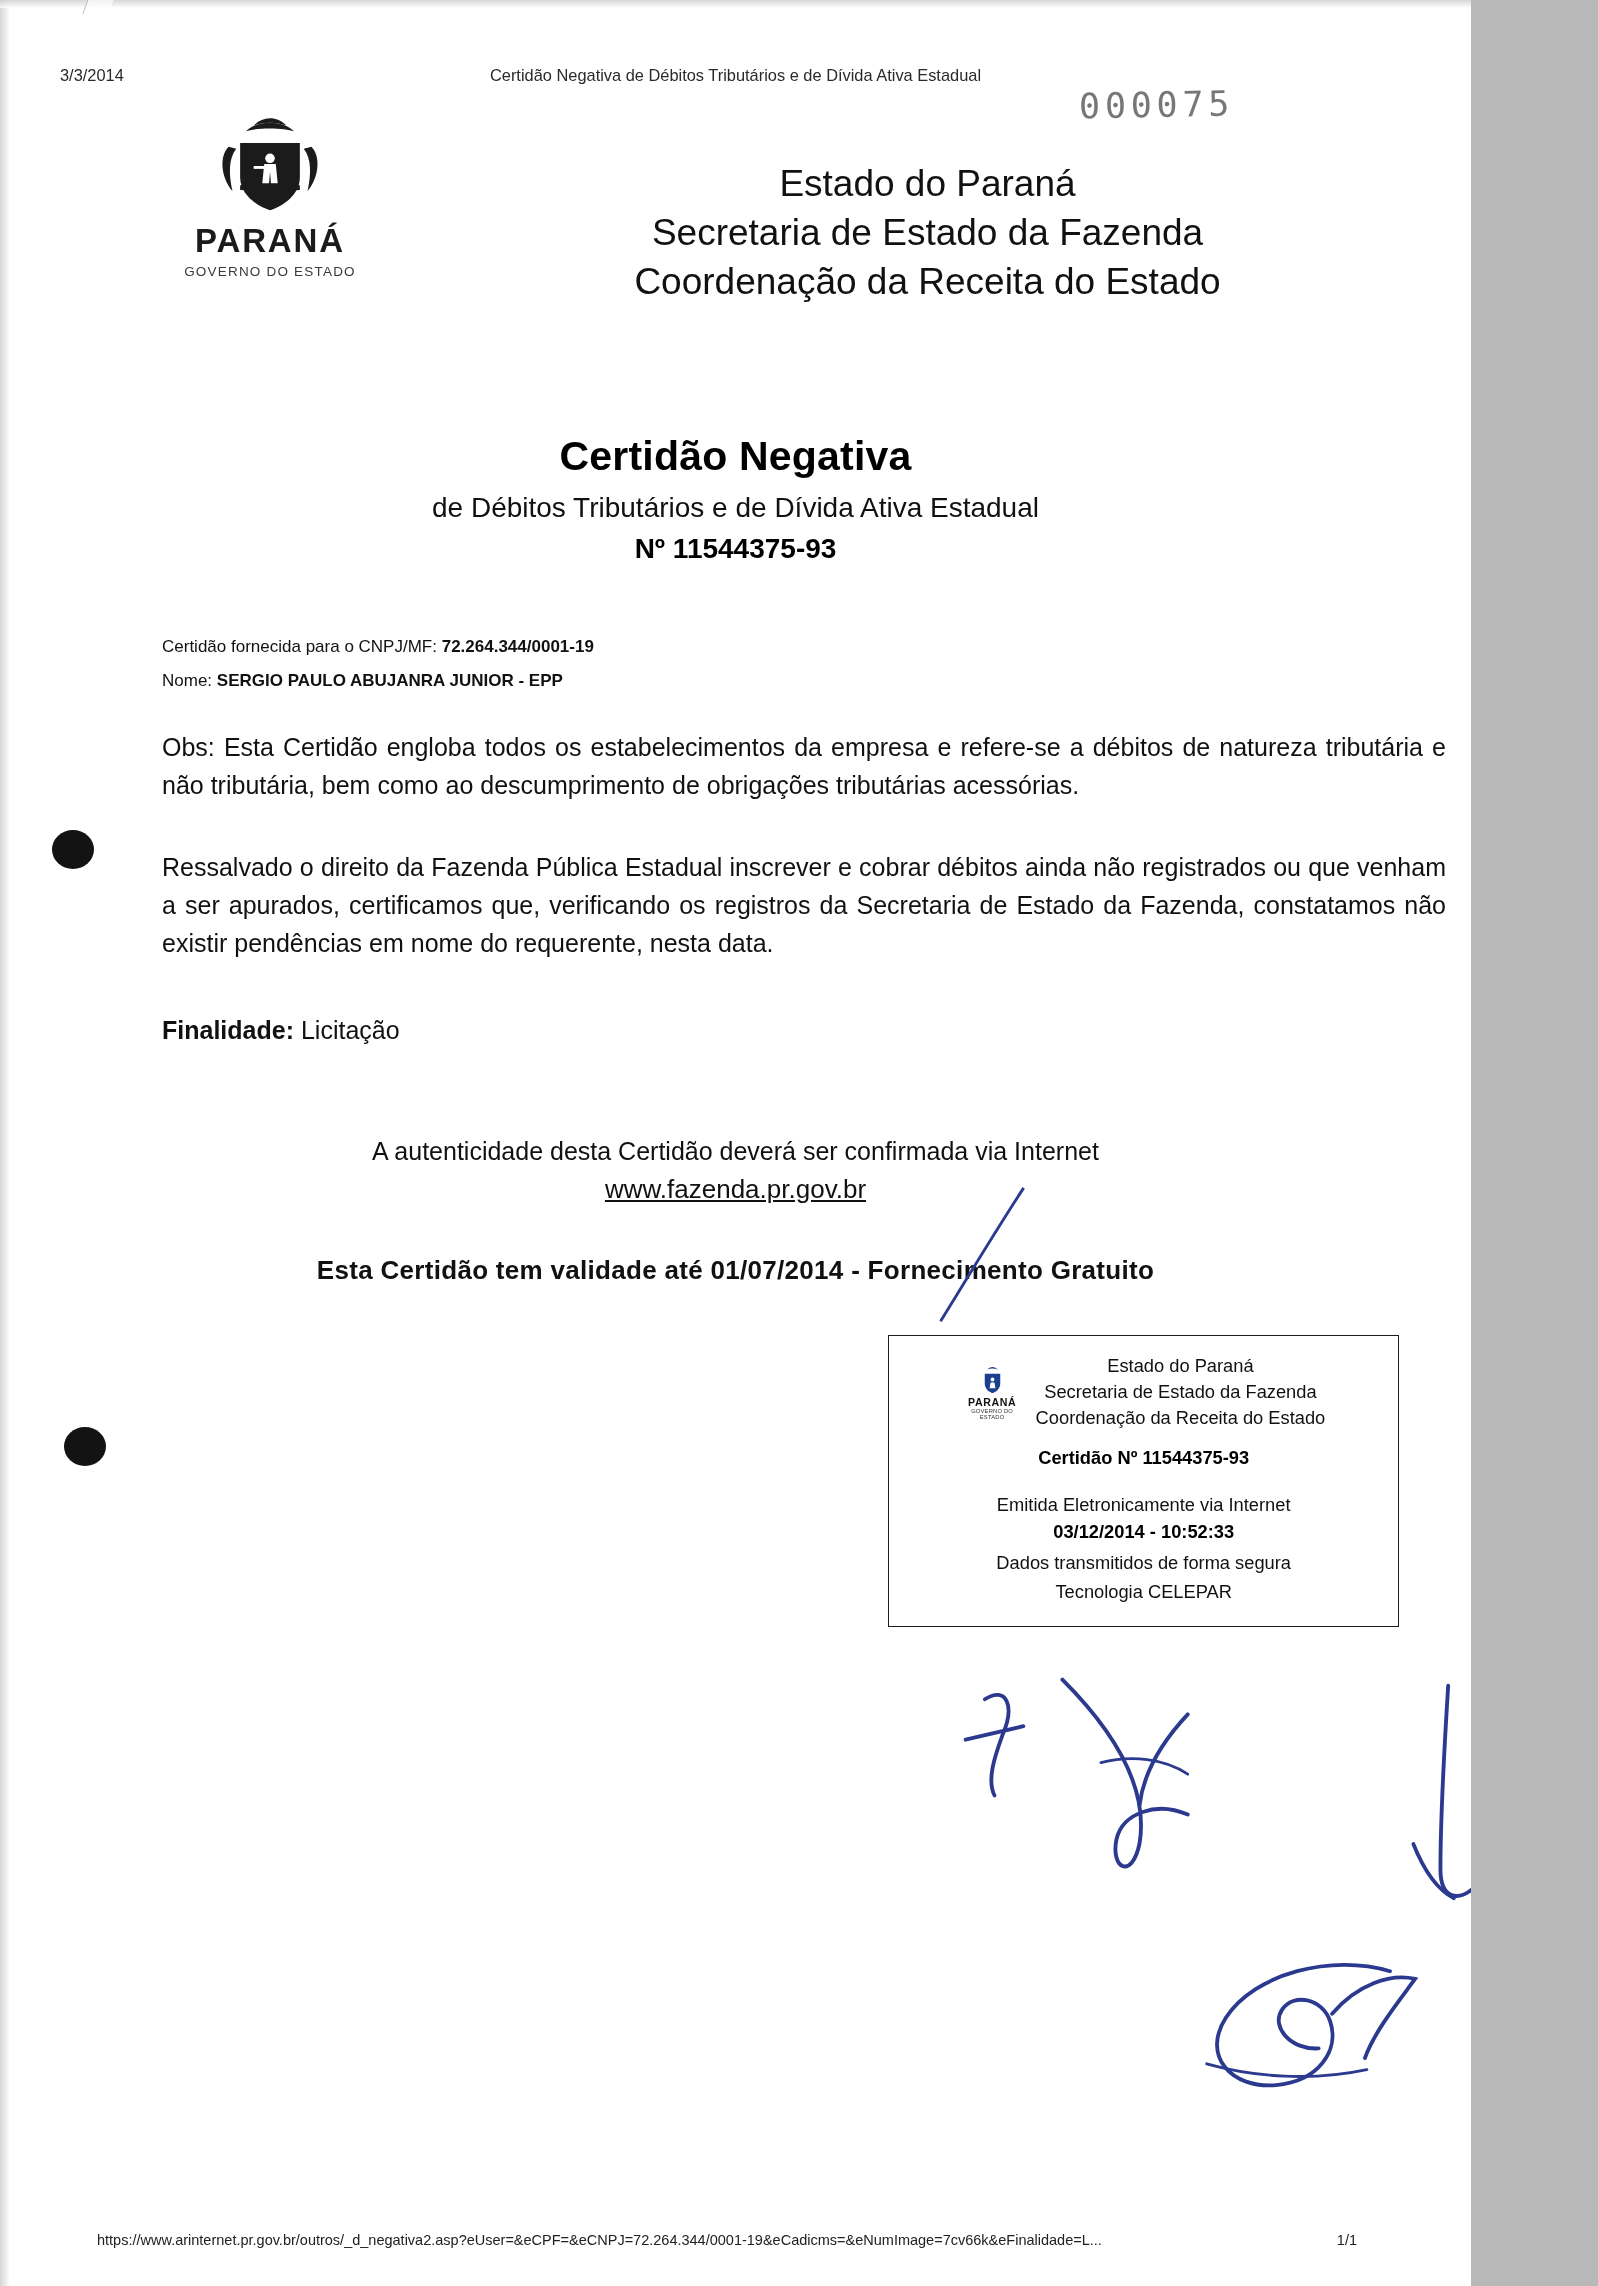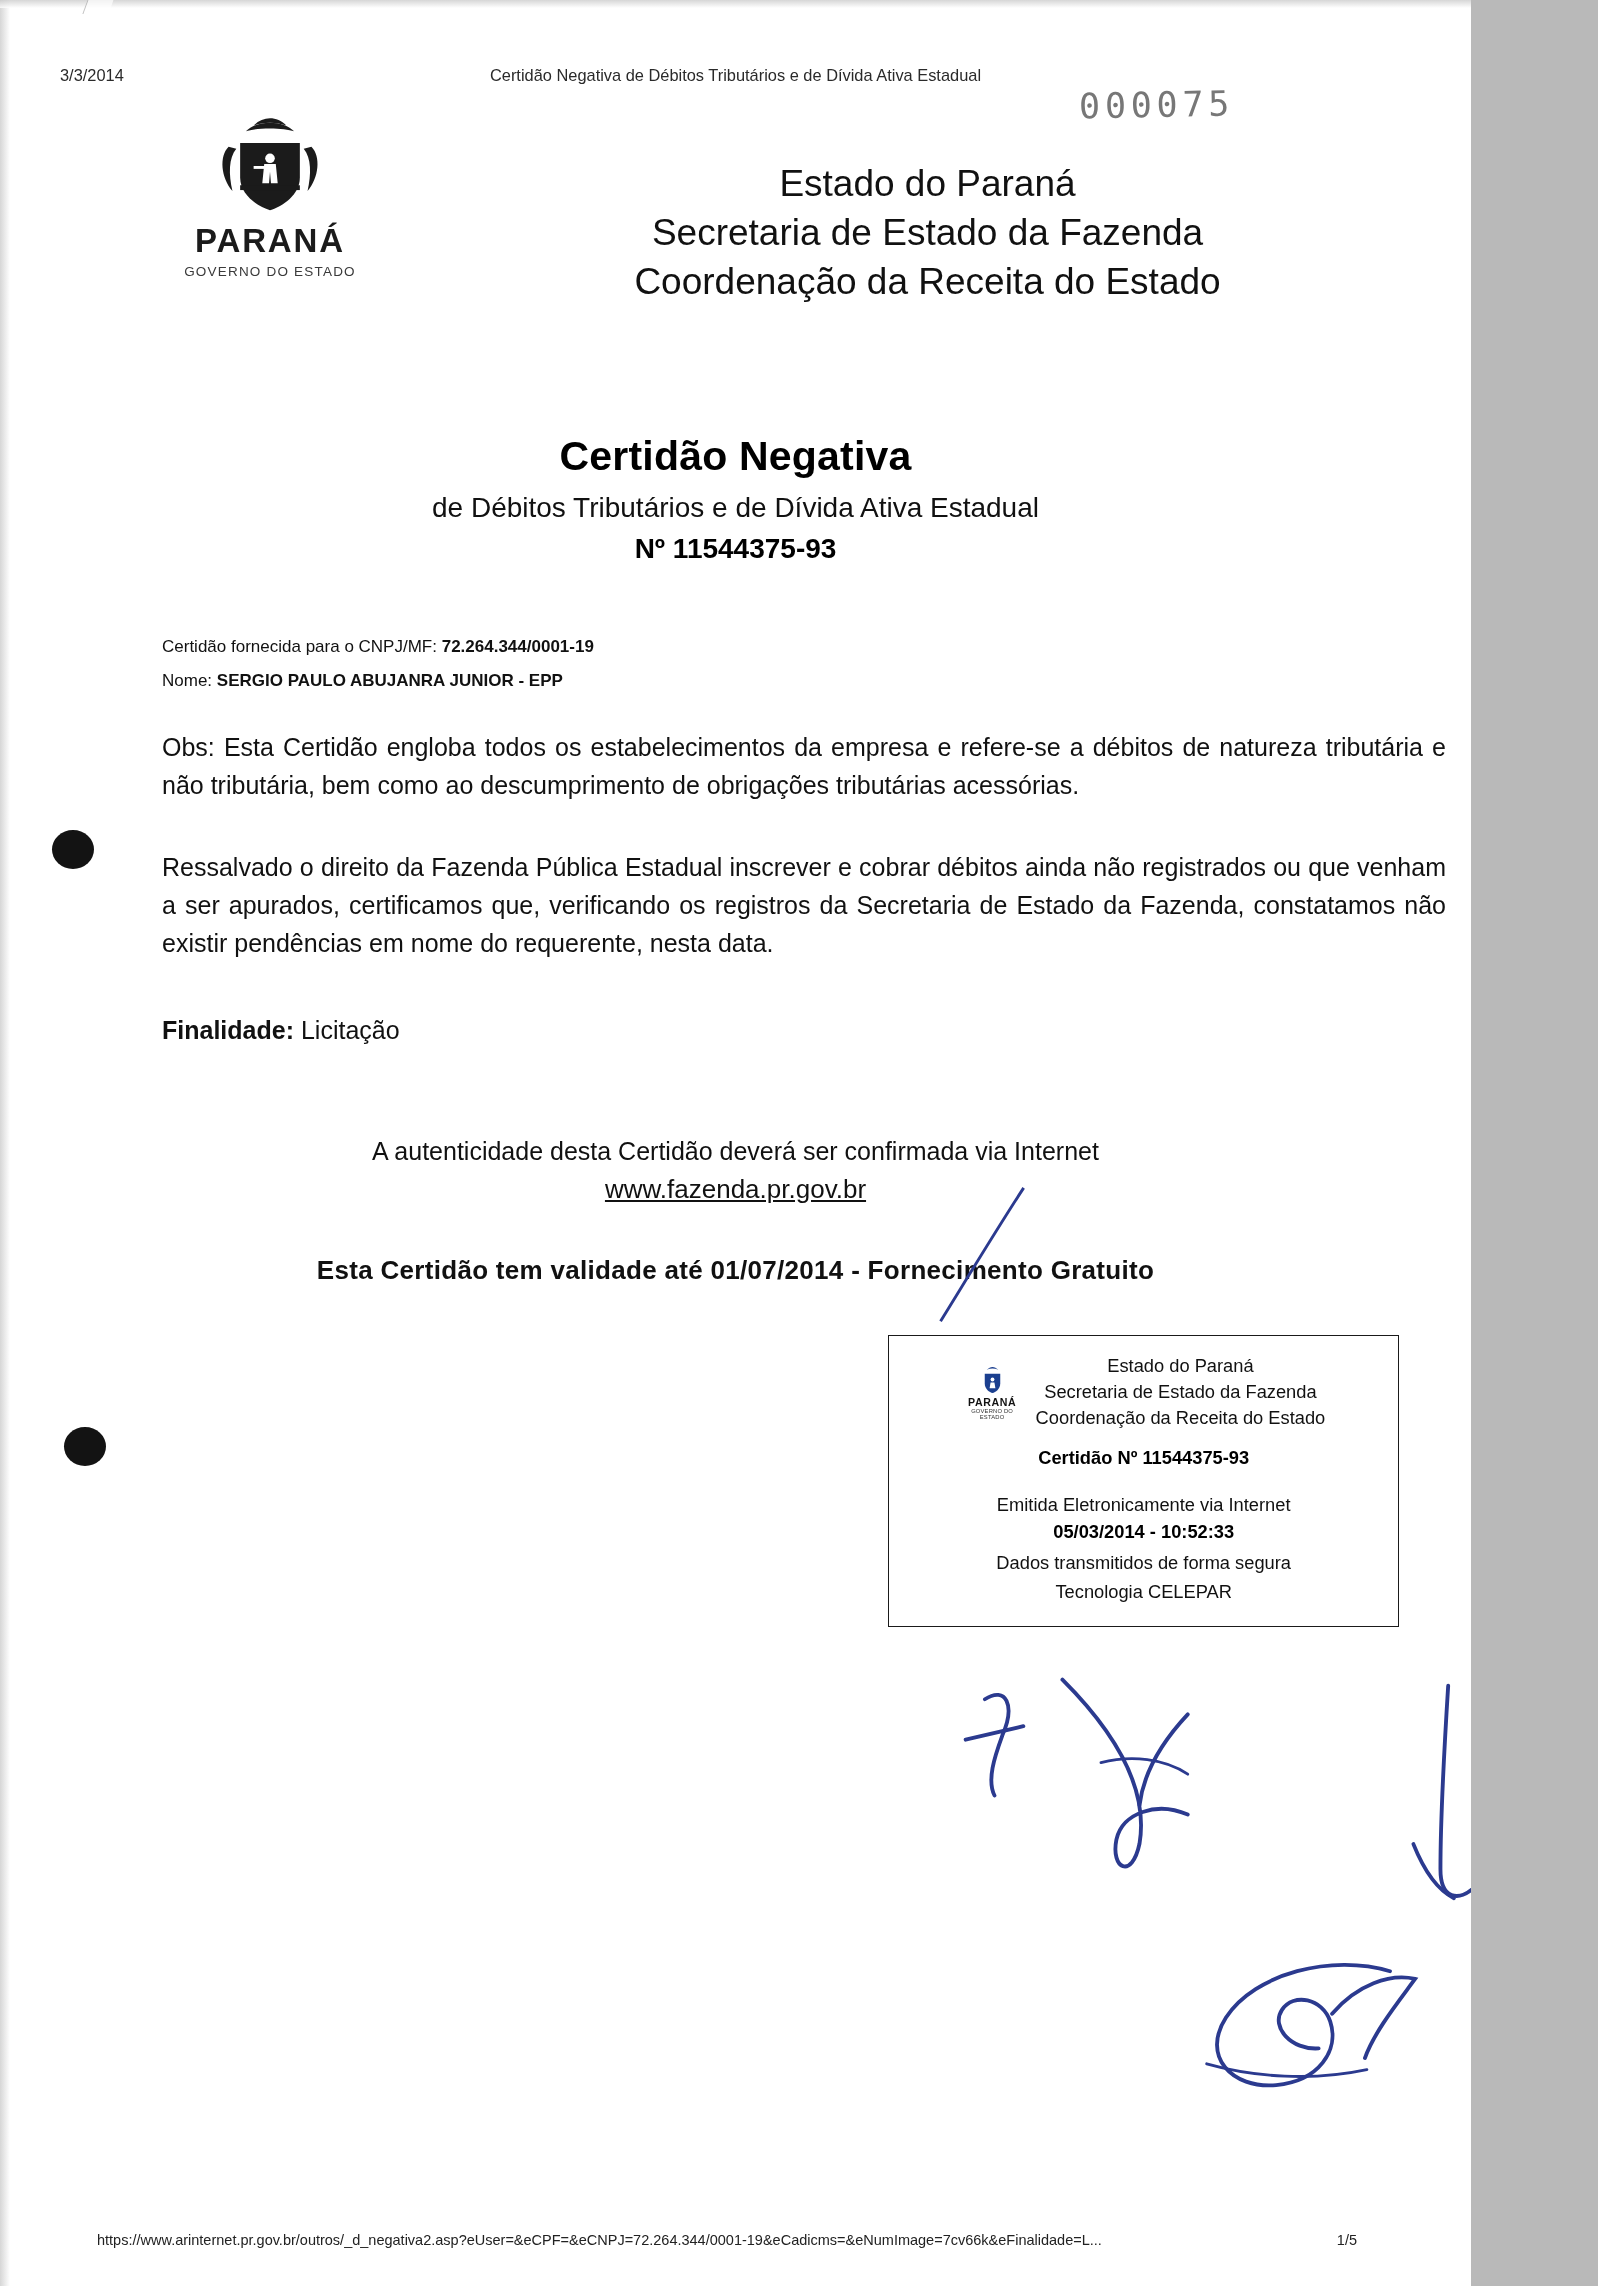--- a/index.html
+++ b/index.html
@@ -406,21 +406,21 @@
         <div class="mini-sub">GOVERNO DO ESTADO</div>
       </div>
       <div class="org-lines">
         <div>Estado do Paraná</div>
         <div>Secretaria de Estado da Fazenda</div>
         <div>Coordenação da Receita do Estado</div>
       </div>
     </div>
     <div class="cert-no">Certidão Nº 11544375-93</div>
     <div class="emit">Emitida Eletronicamente via Internet</div>
-    <div class="emit-dt">05/03/2014 - 10:52:33</div>
+    <div class="emit-dt">03/12/2014 - 10:52:33</div>
     <div class="secure">Dados transmitidos de forma segura</div>
     <div class="secure" style="margin-top:1.9px;">Tecnologia CELEPAR</div>
   </div>
 
   <div class="hole h1"></div>
   <div class="hole h2"></div>
 
   <svg class="ink" style="left:956px; top:1680px;" width="154" height="154" viewBox="0 0 160 160">
     <path d="M30 20 C52 6 62 26 48 58 C40 80 32 104 40 120" stroke="#2b3a8f" stroke-width="4" fill="none" stroke-linecap="round"></path>
     <path d="M10 62 L70 48" stroke="#2b3a8f" stroke-width="4" fill="none" stroke-linecap="round"></path>
@@ -438,17 +438,17 @@
   </svg>
 
   <svg class="ink" style="left:1168px; top:1950px;" width="280" height="164" viewBox="0 0 290 170">
     <path d="M230 22 C170 4 90 24 60 70 C34 110 66 144 112 140 C156 136 178 104 168 74 C160 50 130 44 118 62 C106 80 128 104 156 102" stroke="#2b3a8f" stroke-width="4" fill="none" stroke-linecap="round"></path>
     <path d="M170 66 C196 36 230 24 256 30 C240 52 214 84 204 112" stroke="#2b3a8f" stroke-width="4" fill="none" stroke-linecap="round"></path>
     <path d="M40 118 C90 132 150 136 206 124" stroke="#2b3a8f" stroke-width="3" fill="none" stroke-linecap="round"></path>
   </svg>
 
   <div class="footer">
     <span class="url">https://www.arinternet.pr.gov.br/outros/_d_negativa2.asp?eUser=&amp;eCPF=&amp;eCNPJ=72.264.344/0001-19&amp;eCadicms=&amp;eNumImage=7cv66k&amp;eFinalidade=L...</span>
-    <span class="pg">1/5</span>
+    <span class="pg">1/1</span>
   </div>
 
 </div>
 
 
 </body></html>

